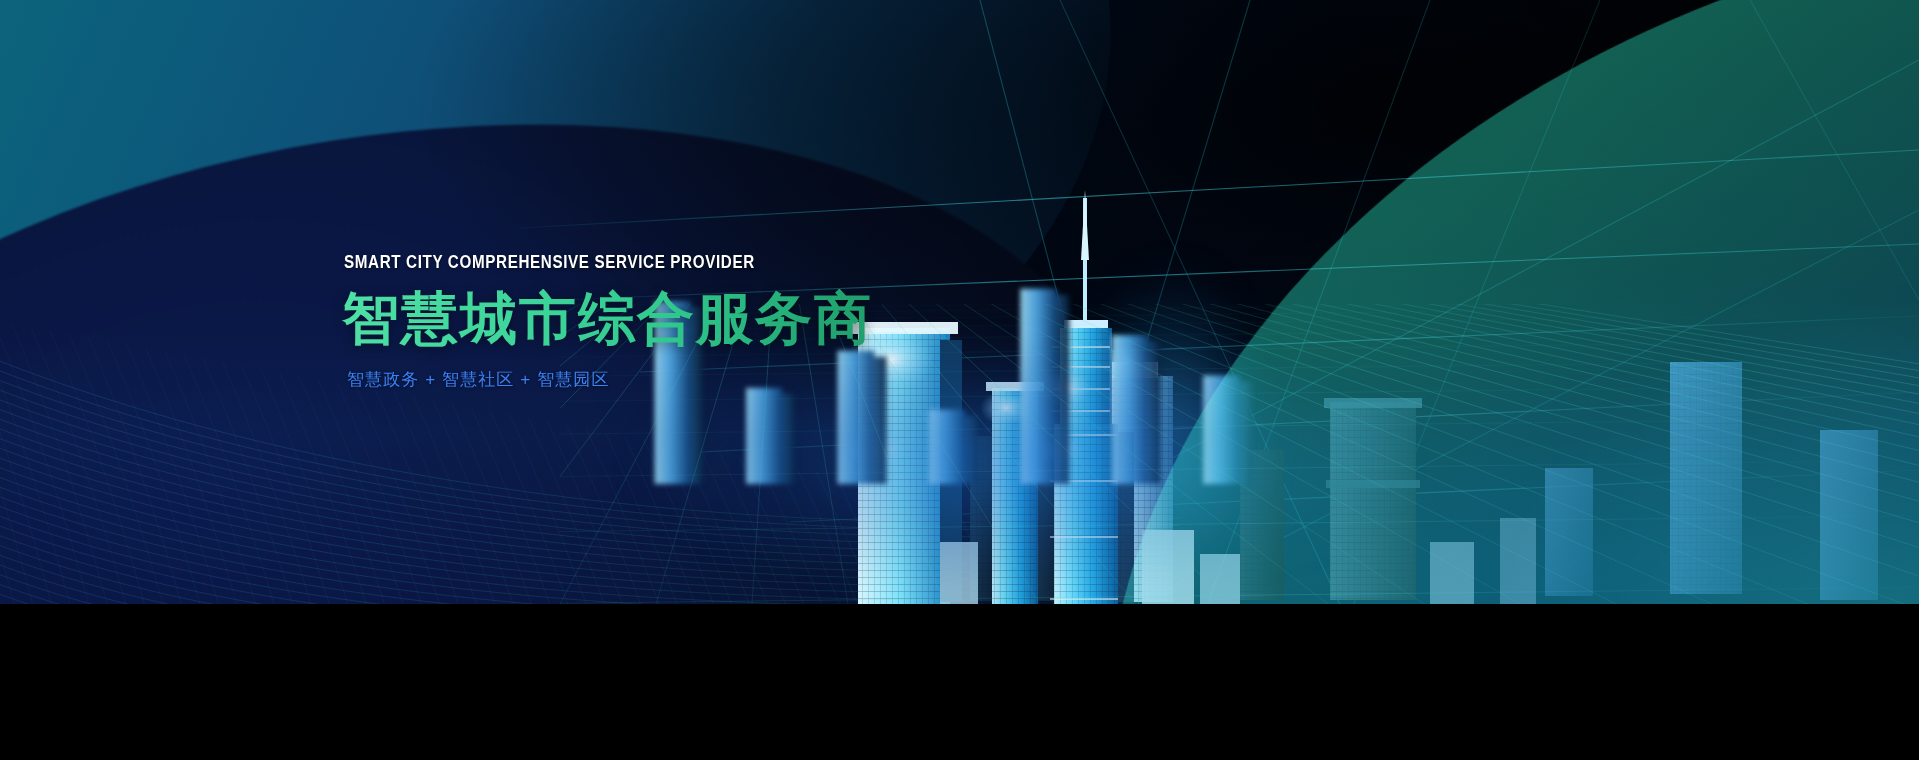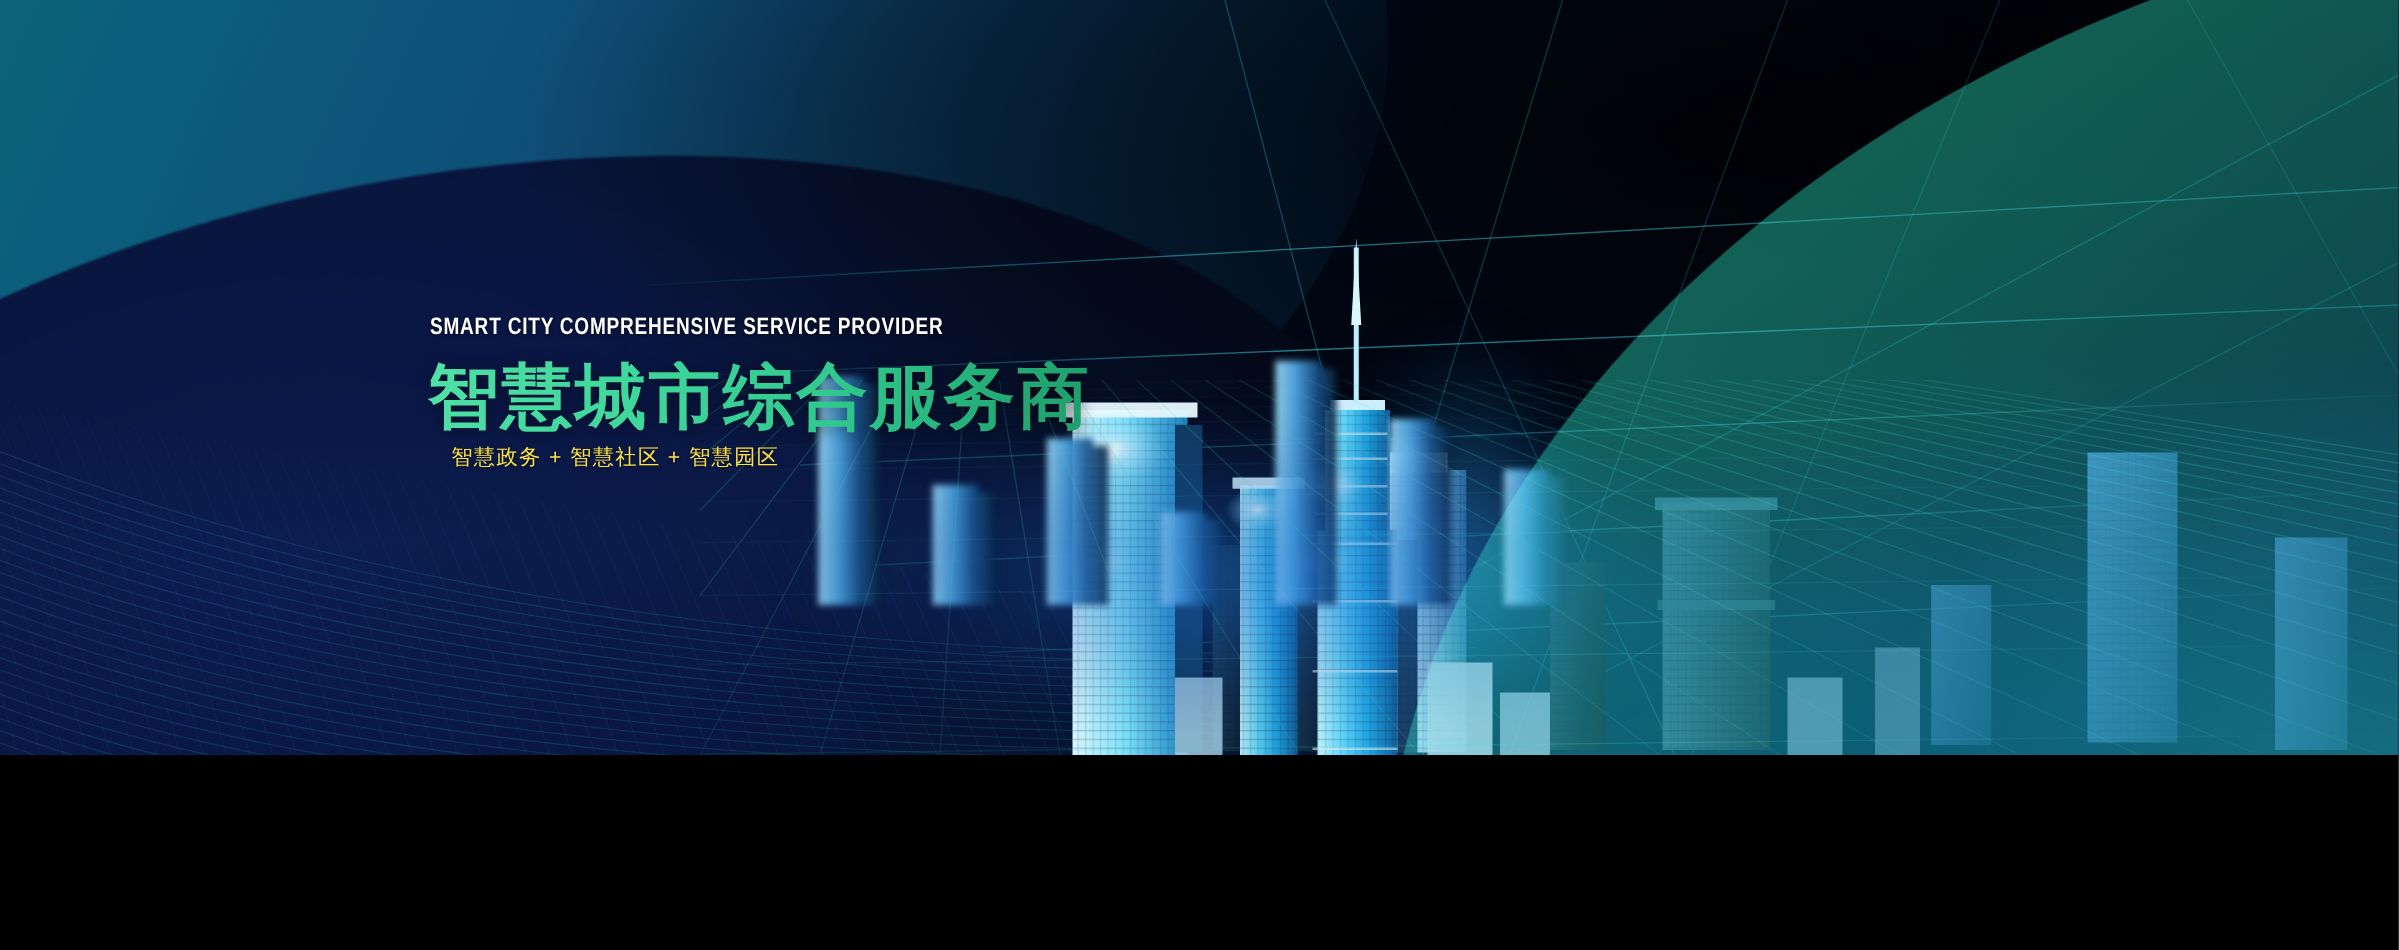--- a/index.html
+++ b/index.html
@@ -113,35 +113,35 @@
     transform:scaleX(.80);
     transform-origin:left center;
     white-space:nowrap;
     text-shadow:0 1px 3px rgba(0,0,0,.6);
   }
   #headline{
     font-size:57px;
     font-weight:bold;
     line-height:1.02;
     letter-spacing:2px;
-    margin:0 0 10px 0;
+    margin:0 0 24px 0;
     white-space:nowrap;
     background:linear-gradient(100deg,#4fe0a6 0%,#3fd79b 26%,#31c98d 52%,#22a873 76%,#1b8f62 100%);
     -webkit-background-clip:text;
     background-clip:text;
     color:transparent;
     -webkit-text-fill-color:transparent;
     filter:drop-shadow(0 2px 6px rgba(0,0,0,.45));
   }
   #subline{
-    color:#fde047;
+    color:#3b82f6;
     font-size:17px;
     letter-spacing:1.1px;
     line-height:1;
-    margin:0 0 0 19px;
+    margin:0 0 0 5px;
     white-space:nowrap;
     text-shadow:0 1px 3px rgba(0,0,0,.55);
   }
 
   
   #haze{
     position:absolute;left:0;right:0;top:330px;height:260px;
     background:linear-gradient(180deg, rgba(20,80,130,0) 0%, rgba(18,70,120,0.10) 40%, rgba(12,50,95,0.05) 70%, rgba(0,0,0,0) 100%);
     pointer-events:none;
   }

